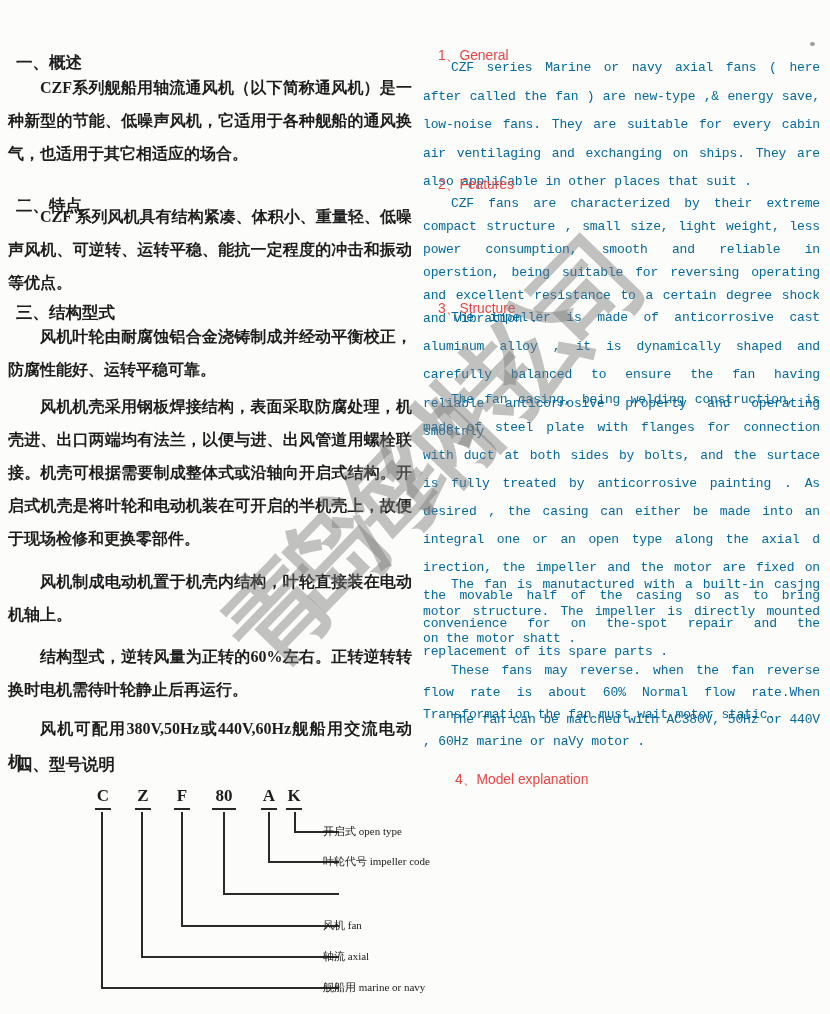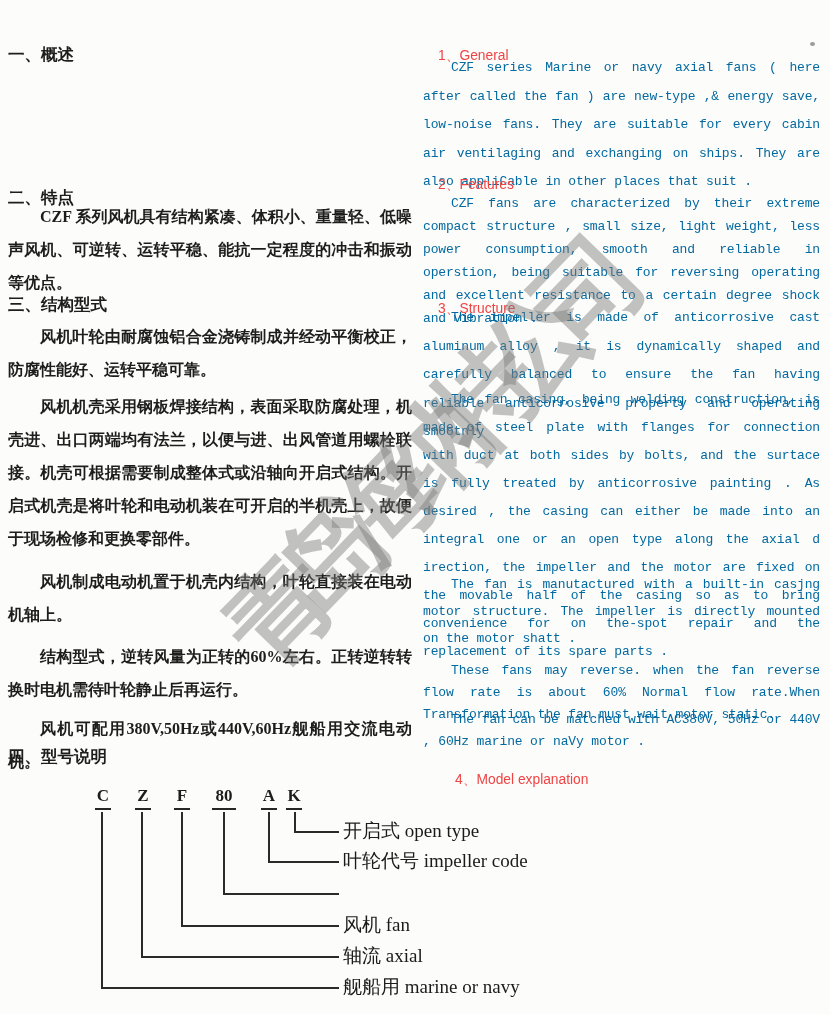--- a/index.html
+++ b/index.html
@@ -11,21 +11,21 @@
   
   .watermark {
     position:absolute; left:425px; top:462px;
     transform:translate(-50%,-50%) rotate(-46deg);
     font-size:104px; letter-spacing:-30px; font-weight:700;
     color:rgba(122,122,122,0.45); white-space:nowrap; z-index:1;
     font-family:"Liberation Serif", serif;
   }
   
   .cn-h {
-    position:absolute; left:8px; width:404px; margin:0;
+    position:absolute; left:8px; width:404px; margin:8px;
     font-size:16.5px; font-weight:700; line-height:33px;
     font-family:"Liberation Serif", serif;
   }
   .cn-p {
     position:absolute; left:8px; width:404px; margin:0;
     font-size:16px; font-weight:600; line-height:33px;
     text-align:justify; text-indent:2em;
     font-family:"Liberation Serif", serif;
   }
   
@@ -50,37 +50,38 @@
   .code-underline {
     position:absolute; top:808px; height:0;
     border-top:2px solid #262626; z-index:3;
   }
   .connector {
     position:absolute; top:812px;
     border-left:2px solid #2a2a2a; border-bottom:2px solid #2a2a2a;
     z-index:2;
   }
   .diag-label {
-    position:absolute; left:343px; white-space:nowrap;
-    font-family:"Liberation Serif", serif; font-size:19px; font-weight:500;
+    position:absolute; left:323px; white-space:nowrap;
+    font-family:"Liberation Serif", serif; font-size:11px; font-weight:500;
     line-height:18px; color:#1b1b1b; z-index:3;
   }
   .speck {
     position:absolute; background:rgba(60,60,60,0.5); border-radius:50%;
     z-index:4;
   }
 </style>
 </head>
 <body>
 
 <div class="page">
 
   <div class="watermark">青岛海纳特公司</div>
 
   <h2 class="cn-h" style="top:38px">一、概述</h2>
+  <p class="cn-p" style="top:71px">CZF系列舰船用轴流通风机（以下简称通风机）是一种新型的节能、低噪声风机，它适用于各种舰船的通风换气，也适用于其它相适应的场合。</p>
 
   <h2 class="cn-h" style="top:181px">二、特点</h2>
   <p class="cn-p" style="top:200px">CZF 系列风机具有结构紧凑、体积小、重量轻、低噪声风机、可逆转、运转平稳、能抗一定程度的冲击和振动等优点。</p>
 
   <h2 class="cn-h" style="top:288px">三、结构型式</h2>
   <p class="cn-p" style="top:320px">风机叶轮由耐腐蚀铝合金浇铸制成并经动平衡校正，防腐性能好、运转平稳可靠。</p>
   <p class="cn-p" style="top:390px">风机机壳采用钢板焊接结构，表面采取防腐处理，机壳进、出口两端均有法兰，以便与进、出风管道用螺栓联接。机壳可根据需要制成整体式或沿轴向开启式结构。开启式机壳是将叶轮和电动机装在可开启的半机壳上，故便于现场检修和更换零部件。</p>
   <p class="cn-p" style="top:565px">风机制成电动机置于机壳内结构，叶轮直接装在电动机轴上。</p>
   <p class="cn-p" style="top:640px">结构型式，逆转风量为正转的60%左右。正转逆转转换时电机需待叶轮静止后再运行。</p>
   <p class="cn-p" style="top:712px">风机可配用380V,50Hz或440V,60Hz舰船用交流电动机。</p>

